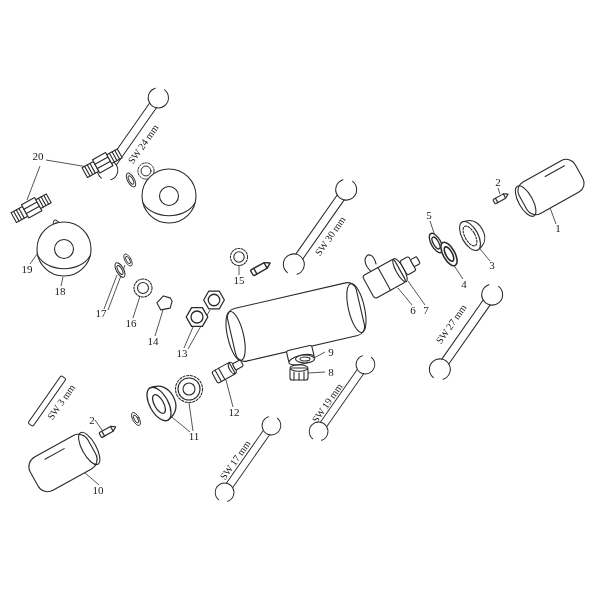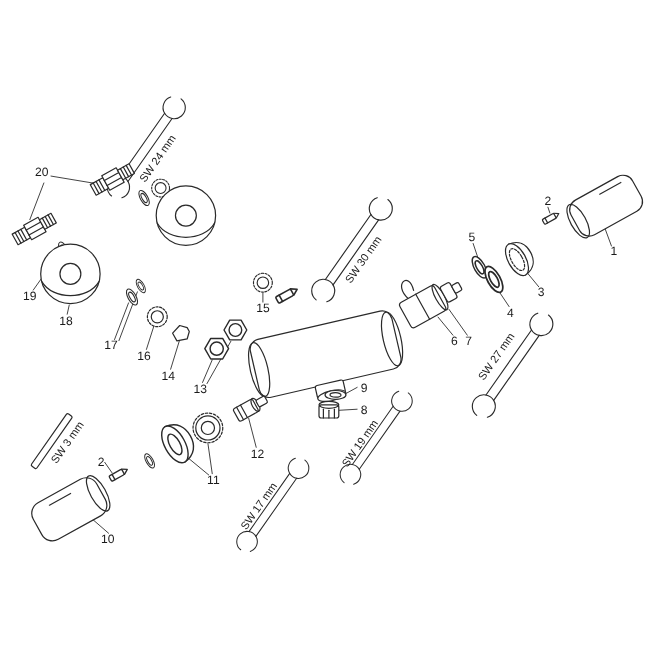--- a/index.html
+++ b/index.html
@@ -1,17 +1,17 @@
 <!DOCTYPE html>
 <html><head>
 <meta charset="utf-8">
 <style>
   html,body{margin:0;padding:0;background:#fff;}
   .canvas{position:relative;width:600px;height:596px;background:#fff;overflow:hidden;
-          font-family:Liberation Sans, sans-serif;}
+          font-family:Liberation Serif, serif;}
   svg{position:absolute;left:0;top:0;}
   .ln{stroke:#2a2a2a;stroke-width:1.1;fill:none;stroke-linecap:round;stroke-linejoin:round;}
   .fw{fill:#ffffff;}
   .lead{stroke:#2a2a2a;stroke-width:0.8;fill:none;}
   text.callout{font-size:11px;fill:#1a1a1a;text-anchor:middle;}
   text.tool{font-size:10px;fill:#1a1a1a;text-anchor:middle;}
 </style>
 </head>
 <body>
 

